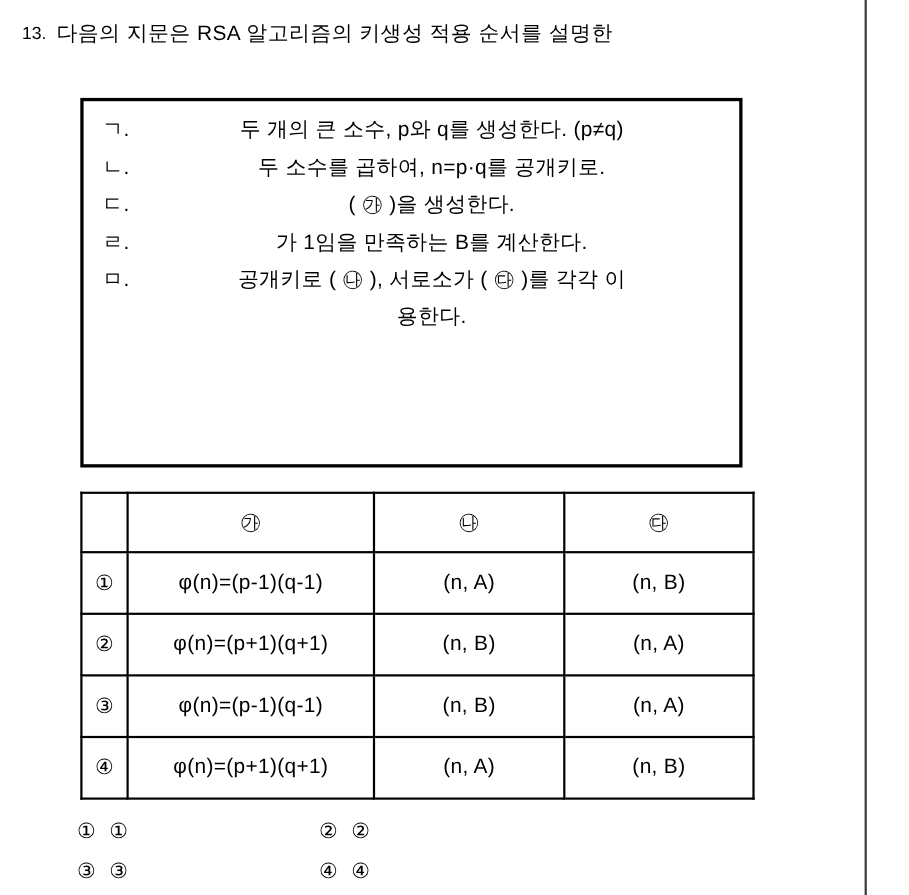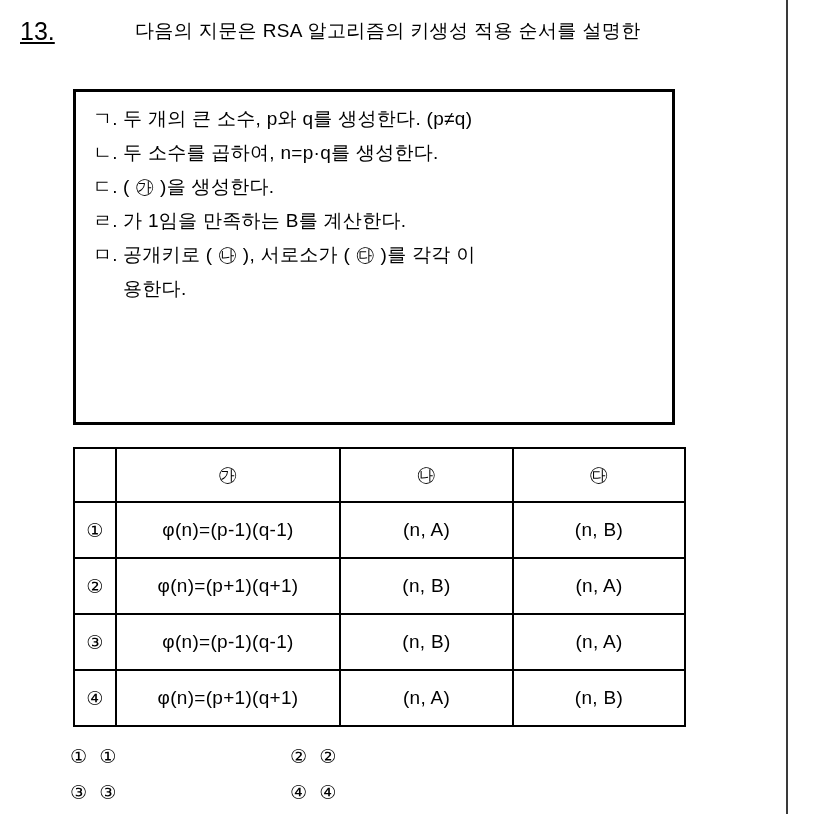--- a/index.html
+++ b/index.html
@@ -29,33 +29,32 @@
   
   #question-stem {
     position: absolute;
     left: 20px;
     top: 16px;
     width: 700px;
     display: flex;
     align-items: flex-start;
   }
   #question-number {
-    font-size: 25px;
+    font-size: 16px;
     line-height: 30px;
     white-space: nowrap;
     padding-right: 9px;
-    text-decoration: underline;
   }
   #question-text {
     font-size: 19px;
     line-height: 30px;
     letter-spacing: 0.4px;
     width: 648px;
   }
-  .stem-line { display: block; white-space: pre; text-align: center; }
+  .stem-line { display: block; white-space: pre; }
 
   
   #passage-box {
     position: absolute;
     left: 73px;
     top: 89px;
     width: 602px;
     height: 336px;
     border: 3px solid #000000;
     box-sizing: border-box;
@@ -72,21 +71,21 @@
     align-items: flex-start;
     font-size: 19px;
     line-height: 34px;
     letter-spacing: 0.3px;
   }
   .passage-marker {
     width: 30px;
     flex: 0 0 30px;
     white-space: nowrap;
   }
-  .passage-body { flex: 1 1 auto; }
+  .passage-body { flex: 1 1 auto; text-align: center; }
   .passage-body .pline { display: block; white-space: pre; }
 
   
   #options-table {
     position: absolute;
     left: 73px;
     top: 447px;
     width: 603px;
     border-collapse: collapse;
     table-layout: fixed;
@@ -150,21 +149,21 @@
     <div class="passage-item">
       <span class="passage-marker">ㄱ.</span>
       <span class="passage-body">
         <span class="pline">두 개의 큰 소수, p와 q를 생성한다. (p≠q)</span>
       </span>
     </div>
 
     <div class="passage-item">
       <span class="passage-marker">ㄴ.</span>
       <span class="passage-body">
-        <span class="pline">두 소수를 곱하여, n=p·q를 생성한다.</span>
+        <span class="pline">두 소수를 곱하여, n=p·q를 공개키로.</span>
       </span>
     </div>
 
     <div class="passage-item">
       <span class="passage-marker">ㄷ.</span>
       <span class="passage-body">
         <span class="pline">( ㉮ )을 생성한다.</span>
       </span>
     </div>
 

